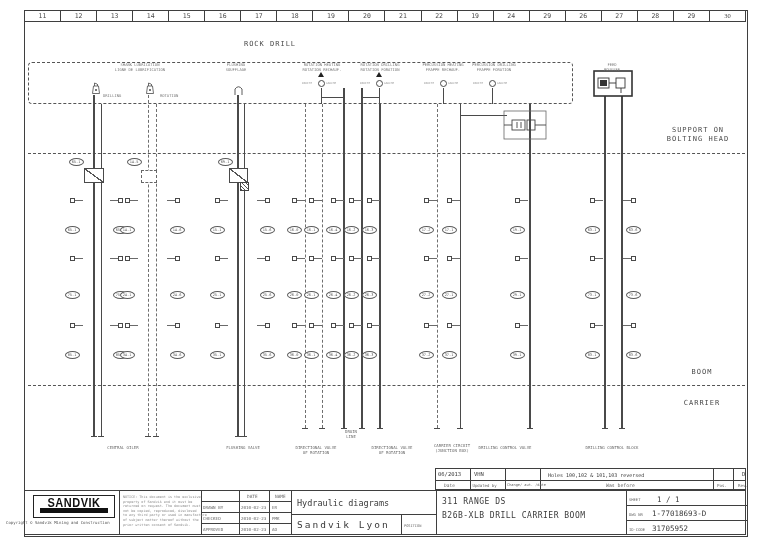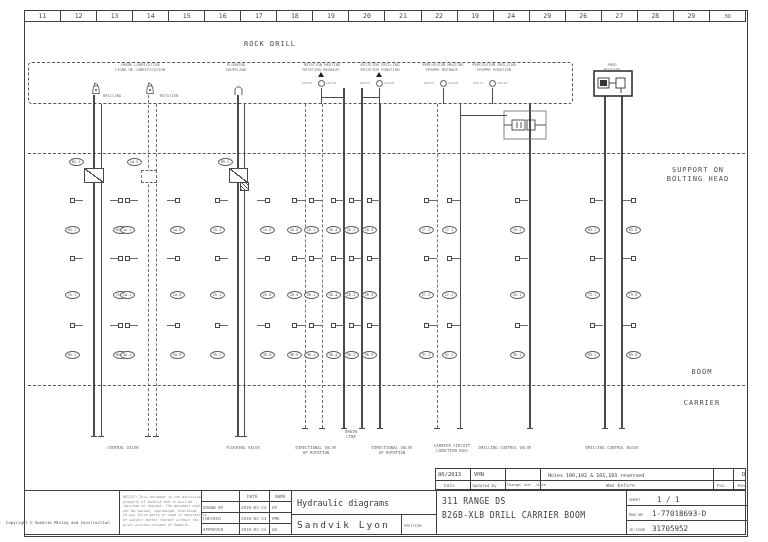--- a/index.html
+++ b/index.html
@@ -7,21 +7,21 @@
          font-family:"DejaVu Sans Mono","Liberation Mono",monospace;color:#3f3f3f;overflow:hidden;}
   .abs{position:absolute;}
   
   .frame{border:1.6px solid #3f3f3f;}
   .thin{background:#3f3f3f;}
   
   #ruler{left:24px;top:10px;width:722px;height:12px;display:flex;border:1px solid #3f3f3f;box-sizing:border-box;}
   #ruler .cell{flex:1;border-right:1px solid #3f3f3f;font-size:6.5px;line-height:10px;text-align:center;color:#4a4a4a;}
   #ruler .cell:last-child{border-right:none;font-family:Liberation Serif, serif;}
   
-  .pre{white-space:pre;margin-top:40px;}
+  .pre{white-space:pre;}
   .region{font-size:7px;letter-spacing:1px;color:#4a4a4a;text-align:center;}
   .tb-text{color:#3a3a3a;}
   .tiny{font-size:4px;color:#666;}
   .logo-box{border:1.4px solid #222;box-sizing:border-box;text-align:center;}
   .logo-txt{font-weight:bold;font-size:11px;letter-spacing:0.5px;color:#111;font-family:"Liberation Sans",sans-serif;transform:scaleY(1.15);}
   .logo-bar{background:#111;height:5px;margin:0 6px;}
   .notice{font-size:3.4px;line-height:4.6px;color:#888;white-space:pre;}
   .sq{border:1px solid #4a4a4a;background:#fff;width:5px;height:5px;box-sizing:border-box;}
   .oval{border:0.8px solid #5a5a5a;background:#fff;border-radius:50%;width:15px;height:8px;
         font-size:3.6px;line-height:7px;text-align:center;color:#555;box-sizing:border-box;}
@@ -348,20 +348,24 @@
   </div>
 
   <div class="abs" style="left:24px;top:490px;width:722px;height:45px;border:1.4px solid #3f3f3f;box-sizing:border-box;">
 
     <div class="abs thin" style="left:94px;top:0;width:1px;height:100%;"></div>
     <div class="abs thin" style="left:176px;top:0;width:1px;height:100%;"></div>
     <div class="abs thin" style="left:266px;top:0;width:1px;height:100%;"></div>
     <div class="abs thin" style="left:411px;top:0;width:1px;height:100%;"></div>
     <div class="abs thin" style="left:601px;top:0;width:1px;height:100%;"></div>
 
+    <div class="abs logo-box" style="left:8px;top:4px;width:82px;height:23px;">
+      <div class="logo-txt">SANDVIK</div>
+      <div class="logo-bar"></div>
+    </div>
     <div class="abs" style="left:-19px;top:29px;font-size:4px;color:#555;white-space:nowrap;">Copyright © Sandvik Mining and Construction</div>
 
     <div class="abs notice" style="left:98px;top:4px;width:76px;">NOTICE: This document is the exclusive
 property of Sandvik and it must be
 returned on request. The document must
 not be copied, reproduced, disclosed
 to any third party or used in manufacture
 of subject matter thereof without the
 prior written consent of Sandvik.</div>
 

